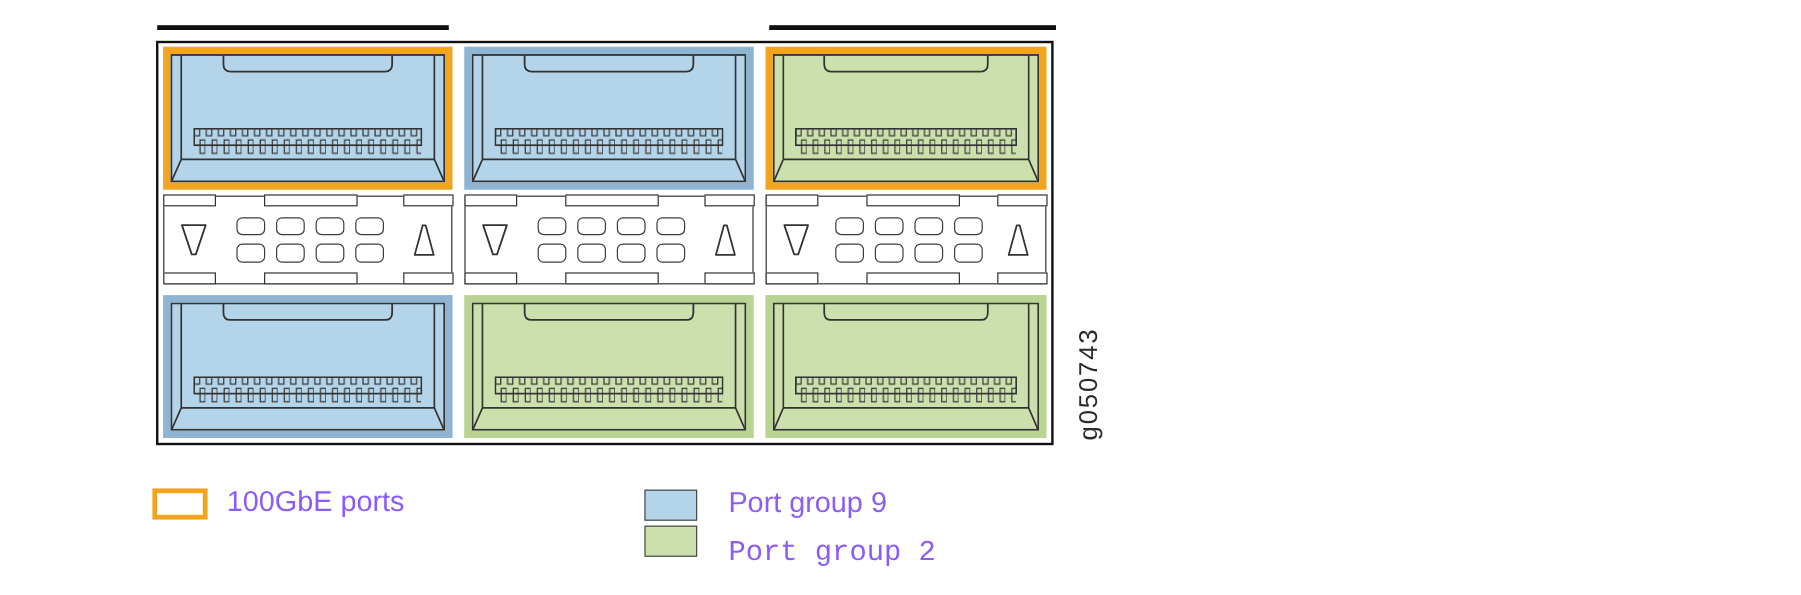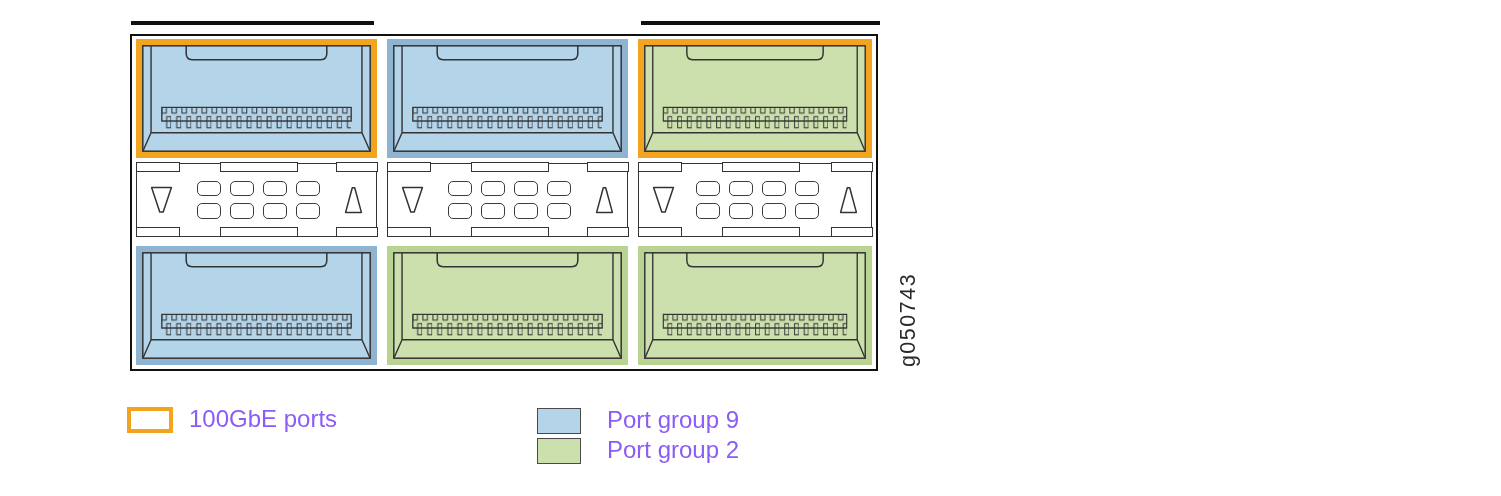--- a/index.html
+++ b/index.html
@@ -50,21 +50,21 @@
             font-size:21.5px; letter-spacing:1.5px; color:#2a2a2a; white-space:nowrap; }
 
   
   .legend-swatch { position:absolute; width:44px; height:26px; }
   .sw-100g { left:127px; top:407px; border:4.5px solid #F2A41F; background:#fff; width:46px; }
   .sw-g1   { left:537px; top:408px; border:1.6px solid #4a4a4a; background:#B4D4E9; }
   .sw-g2   { left:537px; top:438px; border:1.6px solid #4a4a4a; background:#CCE0AD; }
   .legend-label { position:absolute; font-size:24px; line-height:27px; color:#8b5cf6; }
   .lb-100g { left:189px; top:405px; }
   .lb-g1   { left:607px; top:406px; }
-  .lb-g2   { left:607px; top:436px; }
+  .lb-g2   { left:607px; top:448px;font-family:Liberation Mono, monospace; }
 </style>
 </head>
 <body>
 
 <svg width="0" height="0" style="position:absolute" aria-hidden="true">
   <defs>
     <pattern id="teeth" width="10" height="26" patternUnits="userSpaceOnUse">
       <rect x="0.8" y="-1" width="4.4" height="7.5" fill="none" stroke="#333" stroke-width="1"></rect>
       <rect x="5.6" y="10" width="4.3" height="11" fill="none" stroke="#333" stroke-width="1"></rect>
     </pattern>

